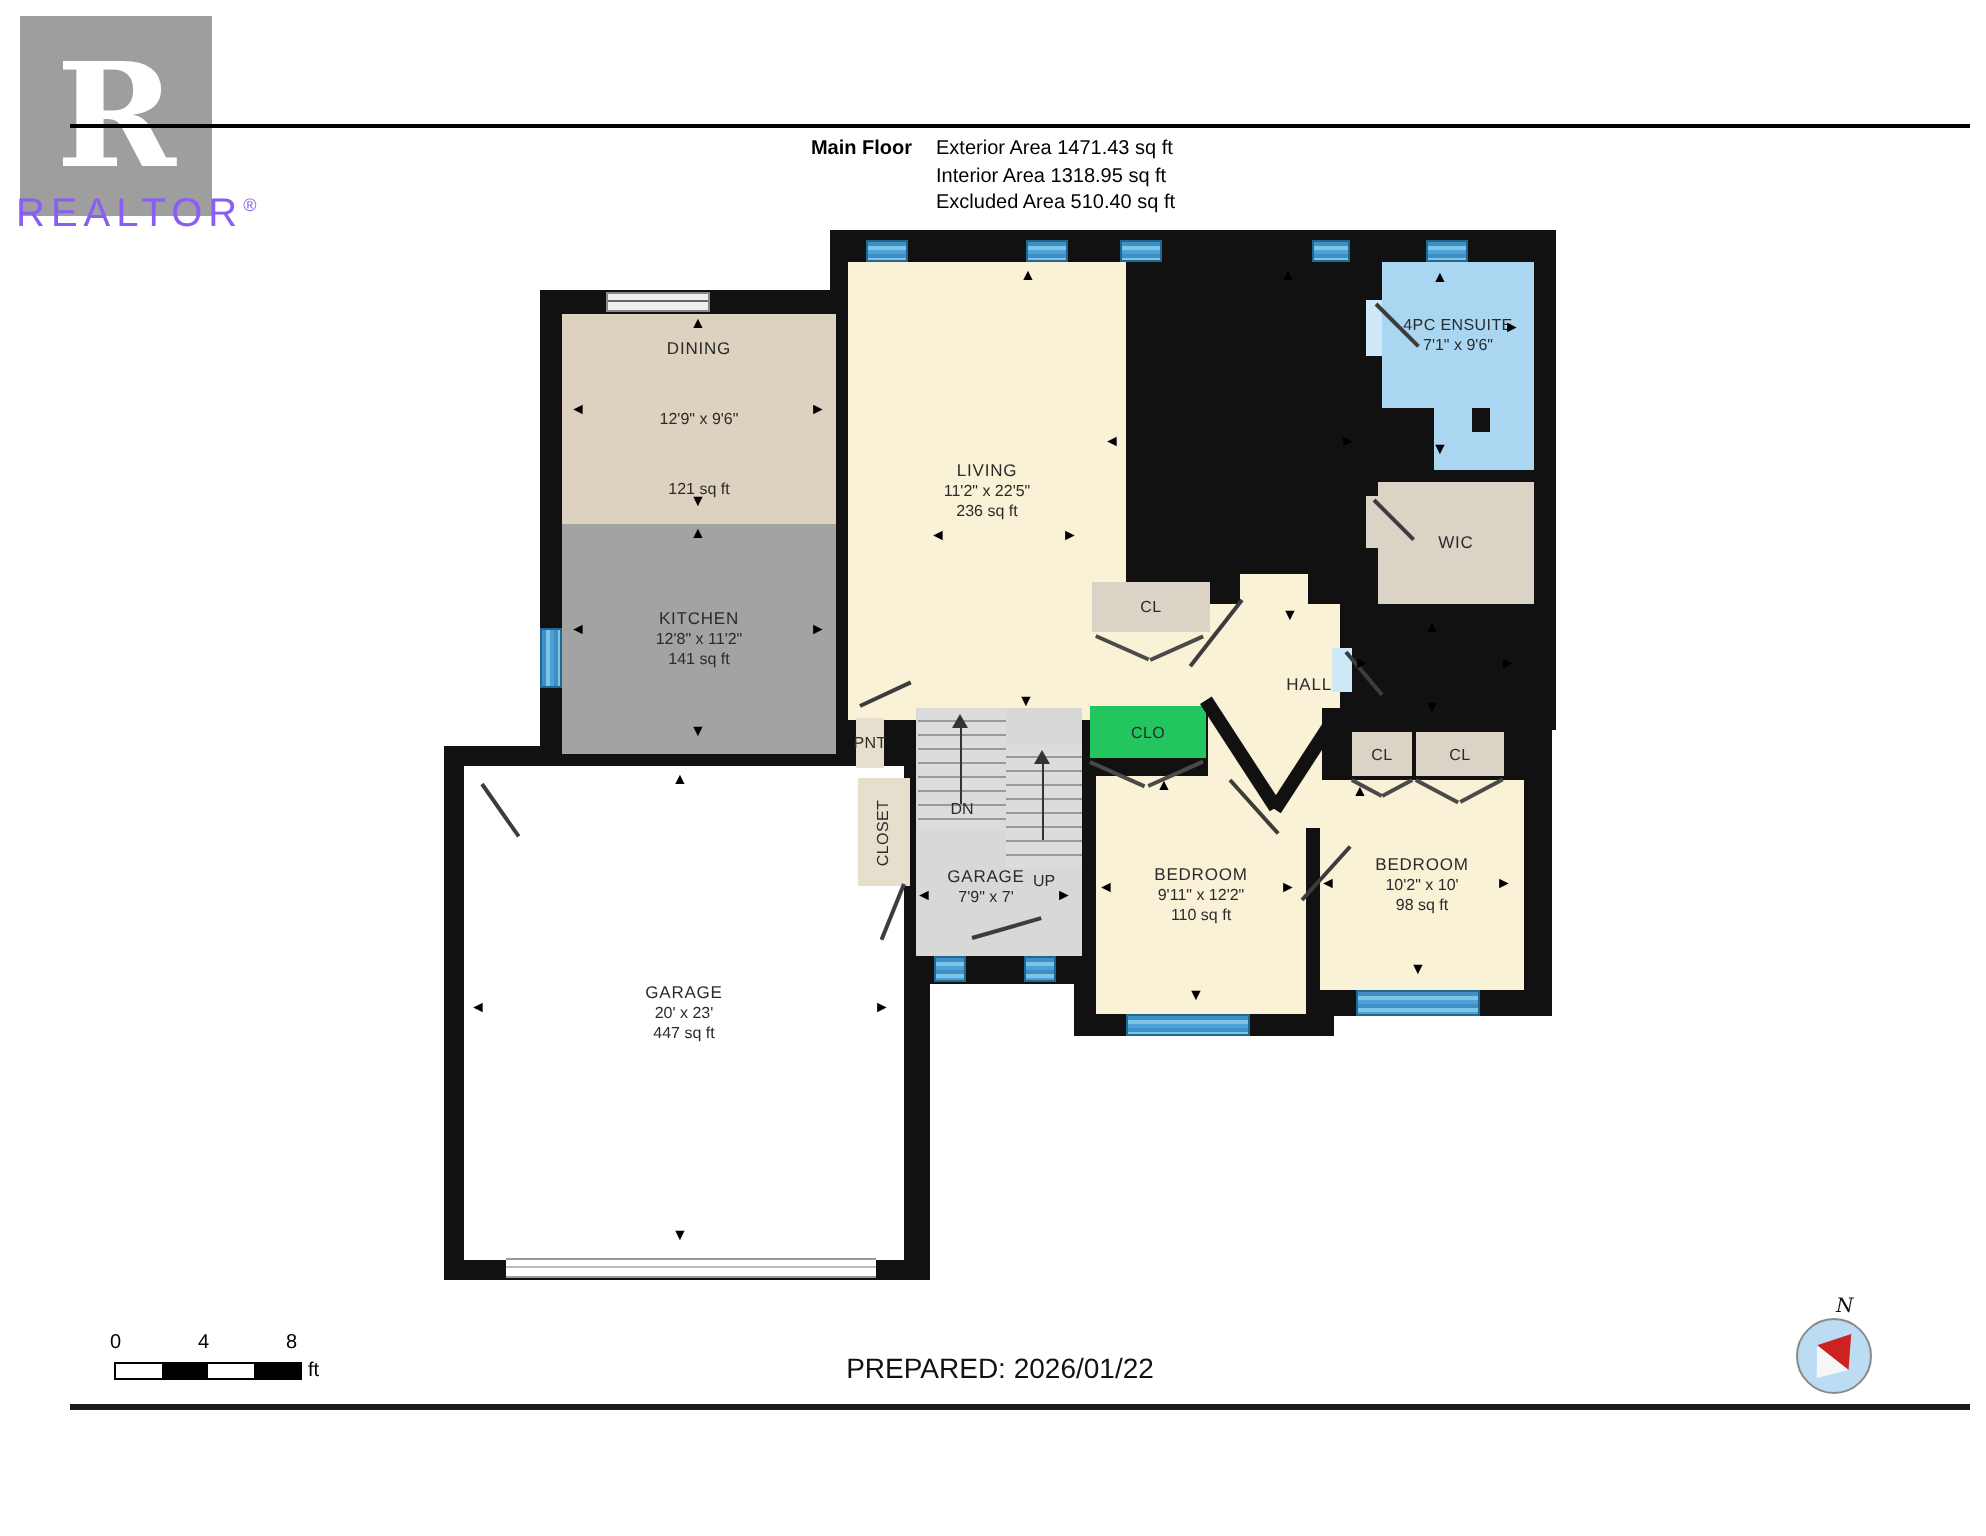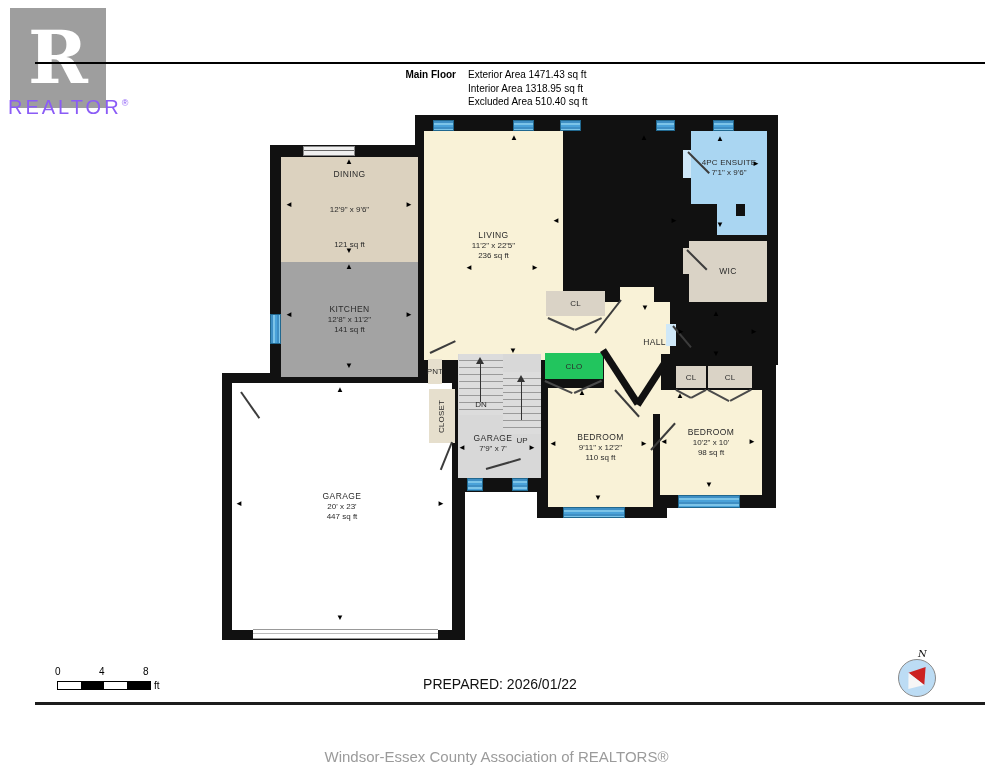--- a/index.html
+++ b/index.html
@@ -251,15 +251,14 @@
   <span class="abs scale-num" style="left:154px;top:680px;">ft</span>
   <div class="abs prep">PREPARED: 2026/01/22</div>
   <div class="abs compass">
     <div class="needle">
         <div class="red"></div>
         <div class="wht"></div>
       </div>
   </div>
   <span class="abs north">N</span>
   <div class="abs hr2"></div>
-  <div class="abs assoc">Windsor-Essex County Association of REALTORS®</div>
 
 </div>
 
 </body></html>

